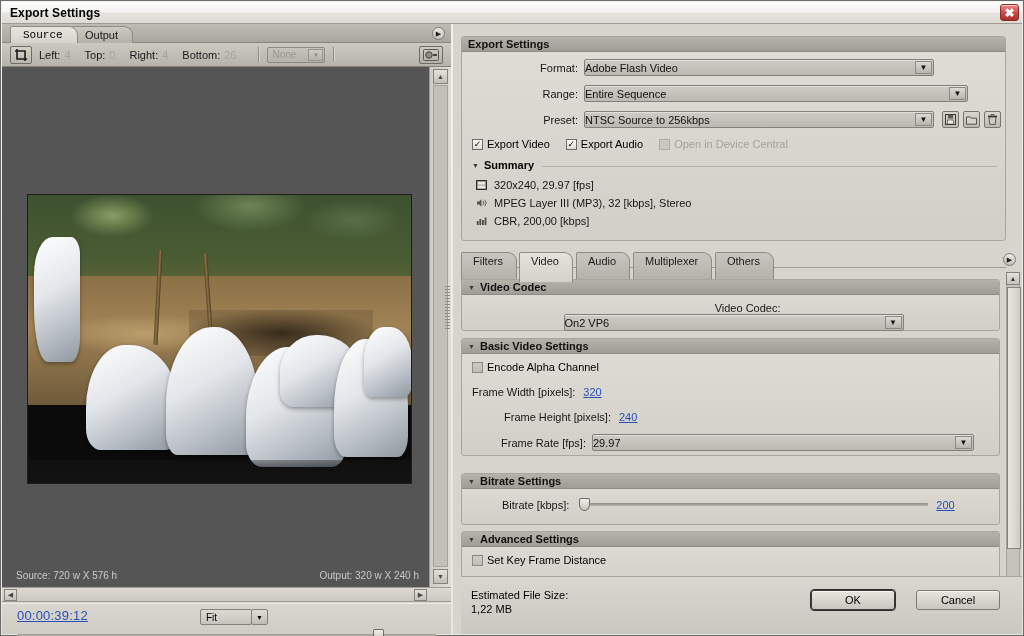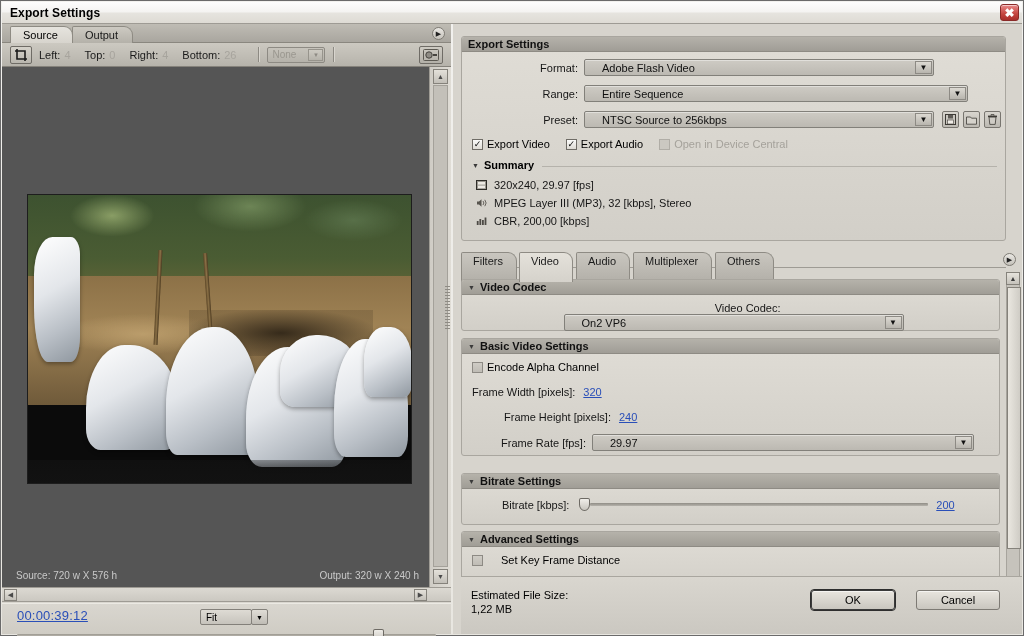--- a/index.html
+++ b/index.html
@@ -262,21 +262,21 @@
     display: inline-block; margin-right: 5px;
     font-size: 7px; color: #3a3a3a;
   }
   .row { position: absolute; display: flex; align-items: center; }
   .lbl { font-size: 11px; text-align: right; color: #161616; }
   .select {
     height: 17px;
     background: linear-gradient(#cecbc4,#bcb9b2);
     border: 1px solid #82807a; border-radius: 2px;
     display: flex; align-items: center;
-    font-size: 11px; padding-left: 17px; color: #101010;
+    font-size: 11px; padding-left: 0; color: #101010;
     position: relative; cursor: pointer;
     box-shadow: inset 0 1px 0 rgba(255,255,255,.4);
   }
   .select .dd {
     position: absolute; right: 1px; top: 1px; width: 17px; height: 13px;
     background: linear-gradient(#dcd9d2,#b8b5ae);
     border: 1px solid #8d8a84;
     display: flex; align-items: center; justify-content: center;
     font-size: 8px; color: #111;
   }
@@ -373,21 +373,21 @@
 <div class="window">
 
   <div class="titlebar">
     <span class="title">Export Settings</span>
     <div class="closebtn">✖</div>
   </div>
 
   <div class="leftpane">
 
     <div class="tabstrip">
-      <div class="tab active" style="left:8px;">
+      <div class="tab active" style="left:8px;font-family:Liberation Mono, monospace;">
         <span>Source</span>
       </div>
       <div class="tab" style="left:70px;">
         <span>Output</span>
       </div>
       <div class="tab-arrow">▶</div>
     </div>
 
     <div class="croptoolbar">
       <div class="cropicon">
@@ -638,21 +638,21 @@
         <span class="sltrack" style="width:338px;"></span>
         <span class="bluelink" style="margin-left:8px;">200</span>
       </div>
     </div>
 
     <div class="group" style="left:8px; top:507px; right:22px; height:62px;">
       <div class="grouphdr">
         <span class="twisty">▼</span>
         <span>Advanced Settings</span>
       </div>
-      <div class="row" style="left:10px; top:22px;gap:14px;">
+      <div class="row" style="left:10px; top:22px;">
         <span class="cb off"></span>
         <span style="font-size:11px;">Set Key Frame Distance</span>
       </div>
     </div>
 
     <div class="scrollcol">
       <div class="sc-btn" style="top:0;">▲</div>
       <div class="sc-track">
         <div class="sc-thumb"></div>
       </div>

